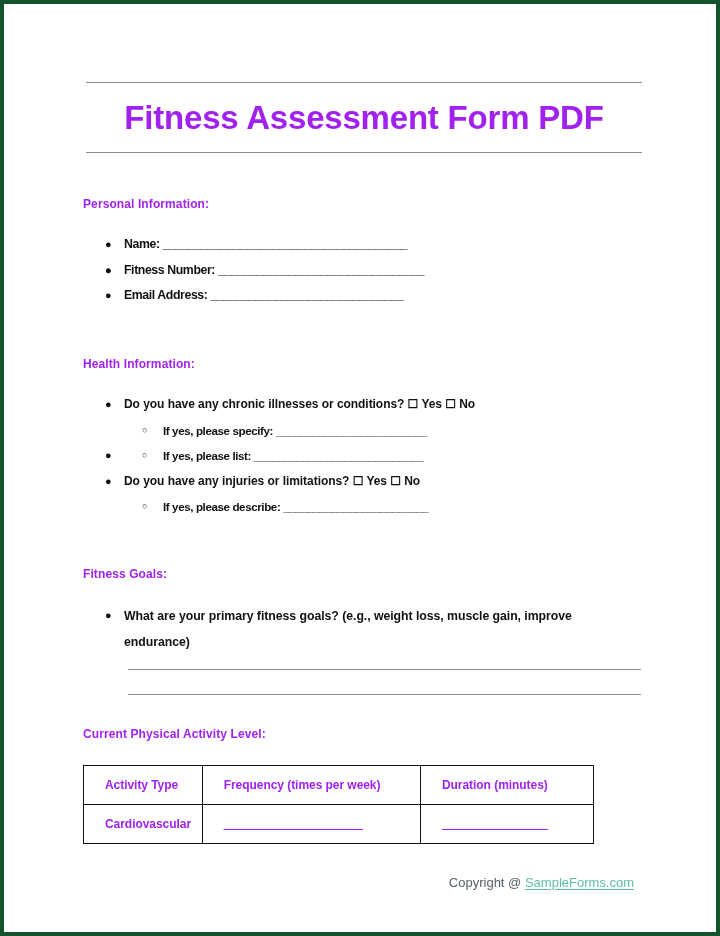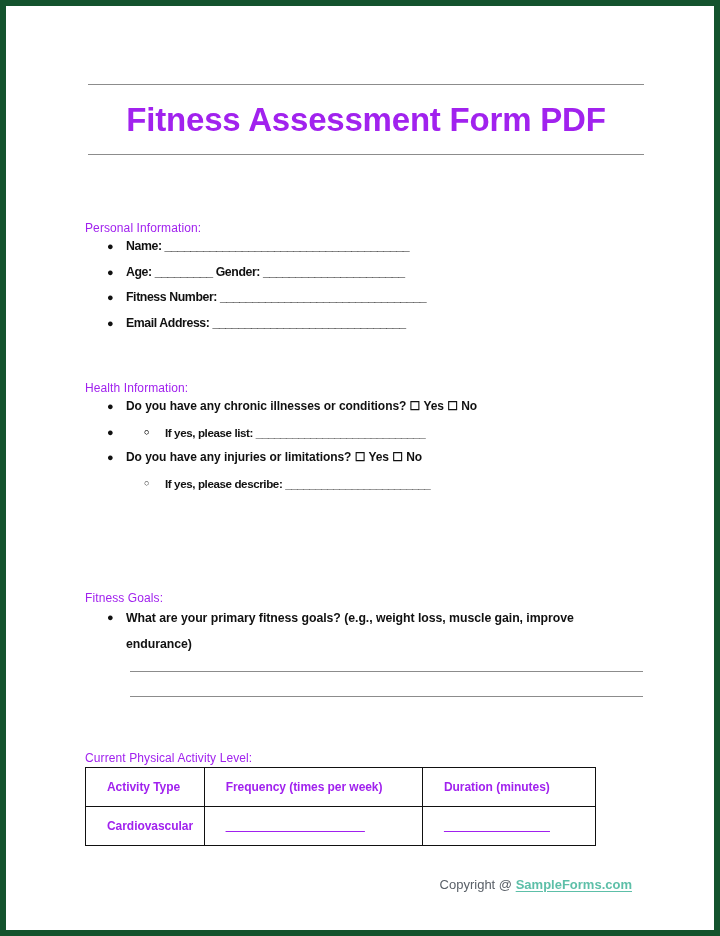--- a/index.html
+++ b/index.html
@@ -16,21 +16,21 @@
     position: relative;
     overflow: hidden;
   }
 
   .page {
     position: absolute;
     left: 0; top: 0;
     width: 720px;
     height: 936px;
     background: #fff;
-    border: 6px solid #14532d;
+    border: 4px solid #14532d;
   }
 
   
   .title-block {
     position: absolute;
     left: 82px;
     top: 78px;
     width: 556px;
   }
   .rule-top, .rule-bottom {
@@ -47,25 +47,24 @@
     color: #A122EE;
     line-height: 1.1;
     white-space: nowrap;
   }
 
   
   .section-heading {
     position: absolute;
     left: 79px;
     font-size: 12px;
-    font-weight: normal;
+    font-weight: bold;
     color: #A122EE;
     letter-spacing: 0.1px;
     white-space: nowrap;
-    margin-top: 22px;
   }
 
   .bullet-list {
     position: absolute;
     left: 79px;
     width: 580px;
   }
   .bullet-row {
     position: relative;
     padding-left: 41px;
@@ -145,21 +144,21 @@
   .footer {
     position: absolute;
     right: 82px;
     top: 871px;
     font-size: 13px;
     color: #5a6068;
     white-space: nowrap;
   }
   .footer .brand {
     color: #5DBFA8;
-    font-weight: bold;
+    font-weight: normal;
     text-decoration: underline;
     text-underline-offset: 2px;
   }
 </style>
 </head>
 <body>
 
 <div class="page">
 
   <div class="title-block">
@@ -170,41 +169,41 @@
 
   <div class="section-heading" style="top:193px;">Personal Information:</div>
 
   <div class="bullet-list" style="top:228px;">
     <div class="bullet-row">
       <span class="marker">●</span>
       <span class="uline">Name: ______________________________________</span>
     </div>
     <div class="bullet-row">
       <span class="marker">●</span>
-      <span class="uline">Age: _________ Gender: ______________________</span>
     </div>
     <div class="bullet-row">
       <span class="marker">●</span>
       <span class="uline">Fitness Number: ________________________________</span>
     </div>
     <div class="bullet-row">
       <span class="marker">●</span>
       <span class="uline">Email Address: ______________________________</span>
     </div>
   </div>
 
   <div class="section-heading" style="top:353px;">Health Information:</div>
 
   <div class="bullet-list" style="top:388px;">
     <div class="bullet-row cbox">
       <span class="marker">●</span>
       <span>Do you have any chronic illnesses or conditions? ☐ Yes ☐ No</span>
     </div>
     <div class="bullet-row sub">
       <span class="marker">○</span>
+      <span class="uline">If yes, please specify: _________________________</span>
     </div>
     <div class="bullet-row cbox">
       <span class="marker">●</span>
     </div>
     <div class="bullet-row sub">
       <span class="marker">○</span>
       <span class="uline">If yes, please list: ____________________________</span>
     </div>
     <div class="bullet-row cbox">
       <span class="marker">●</span>

